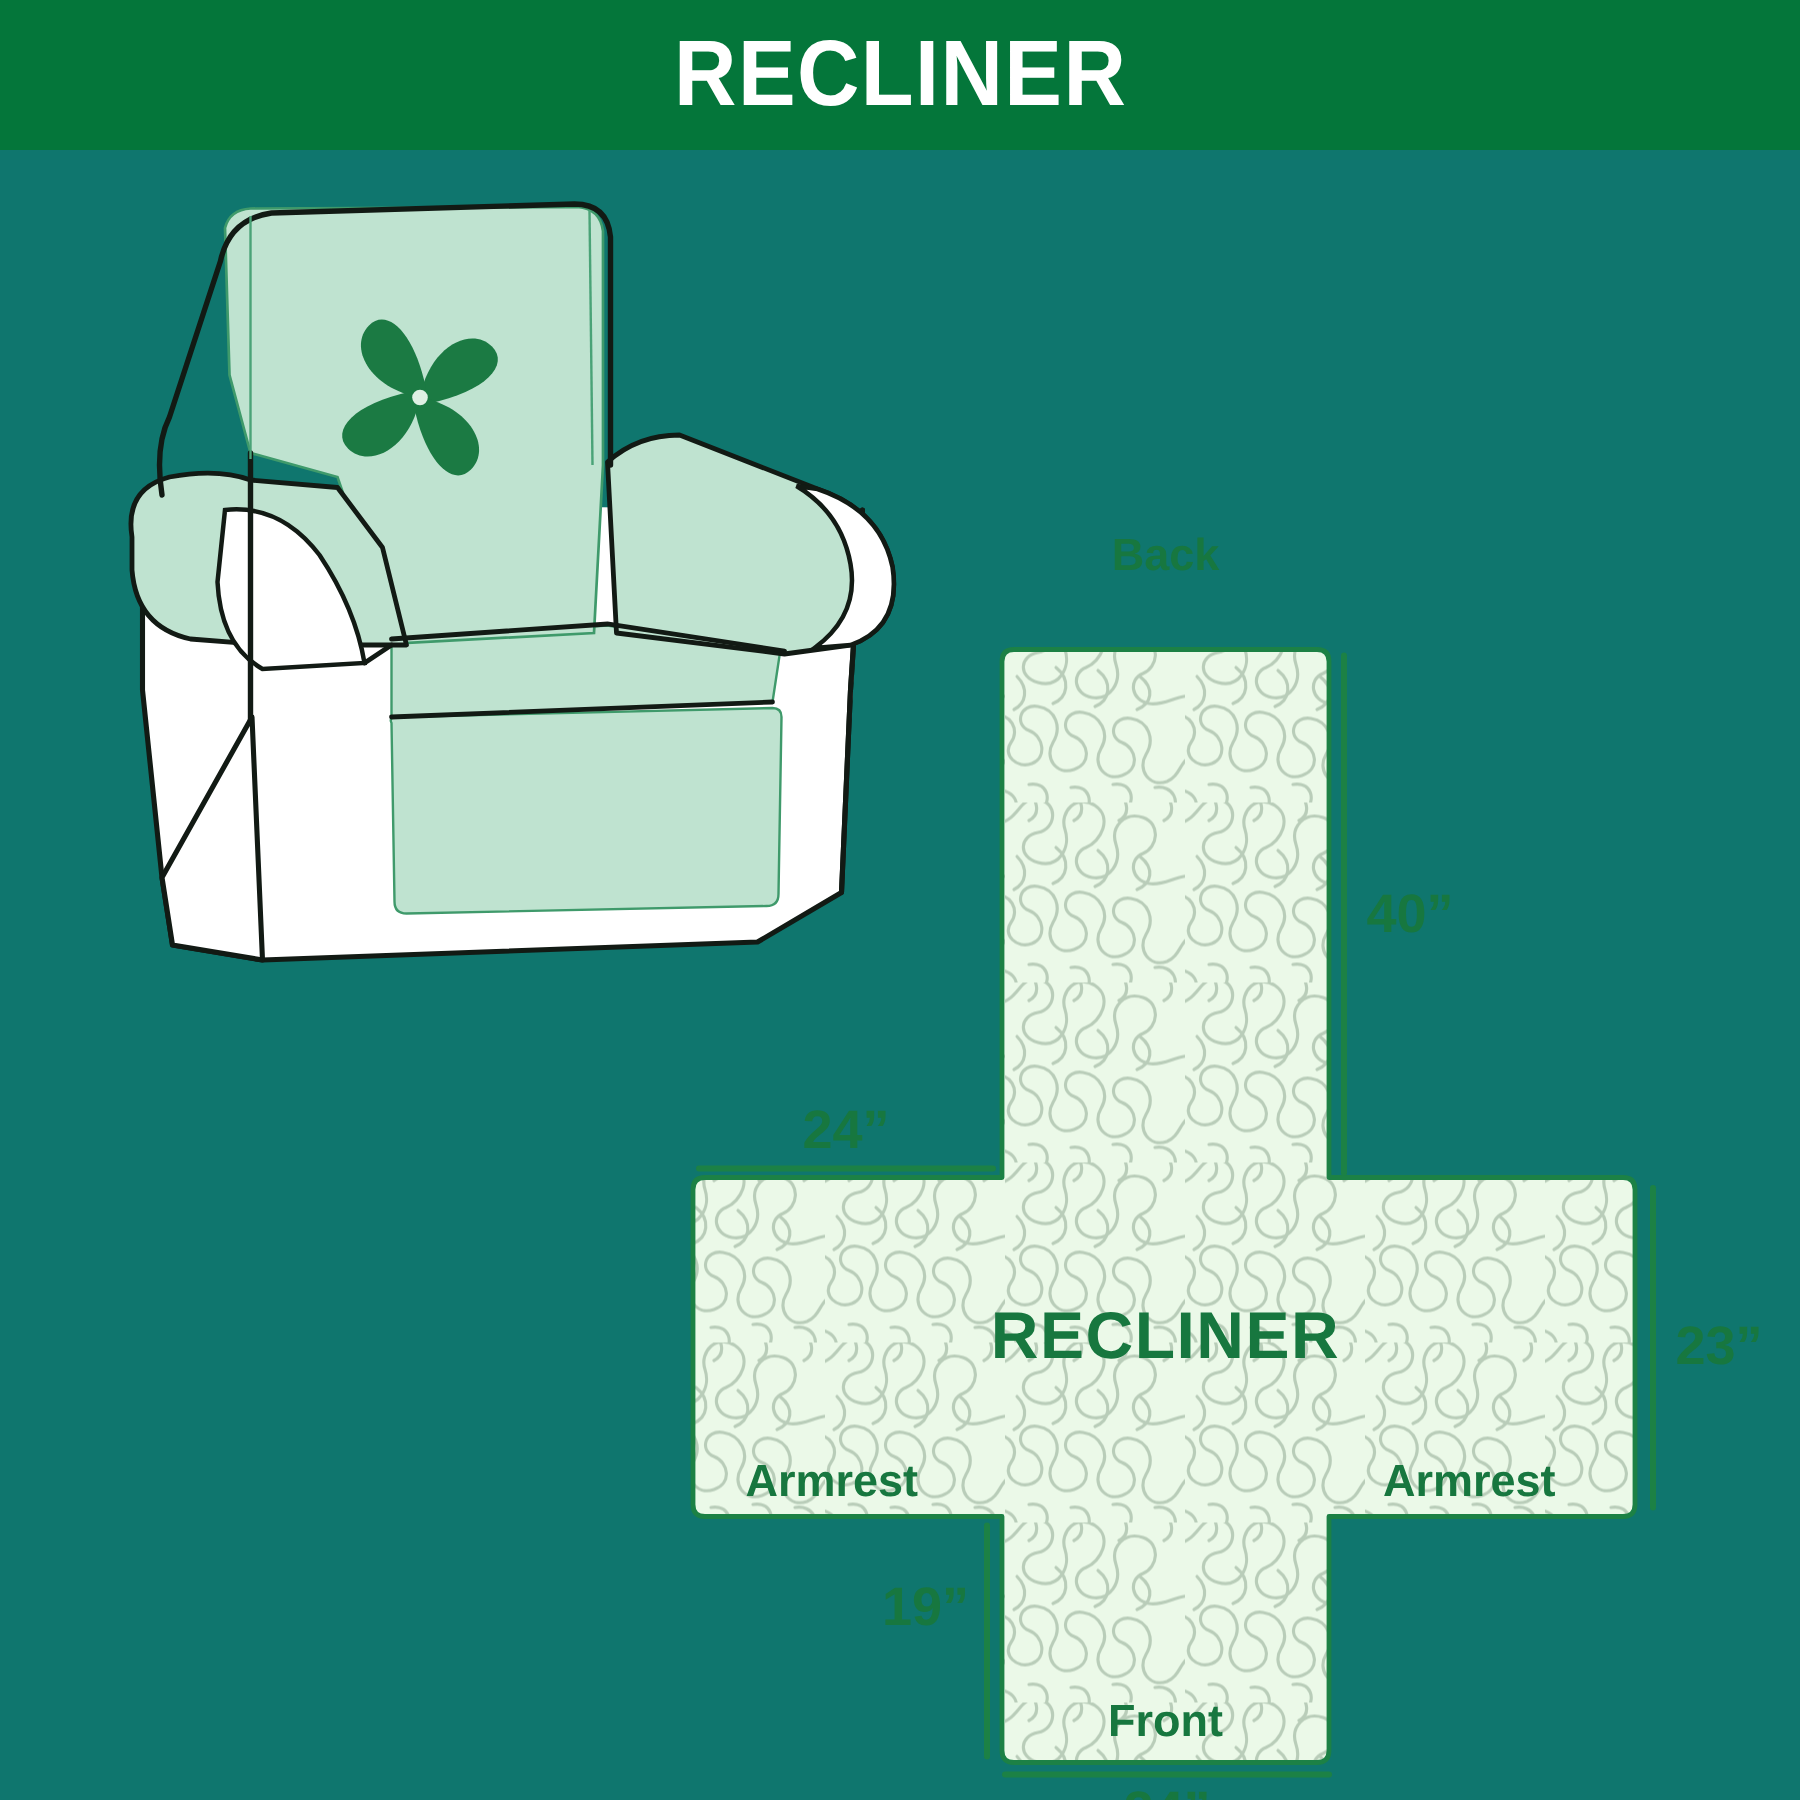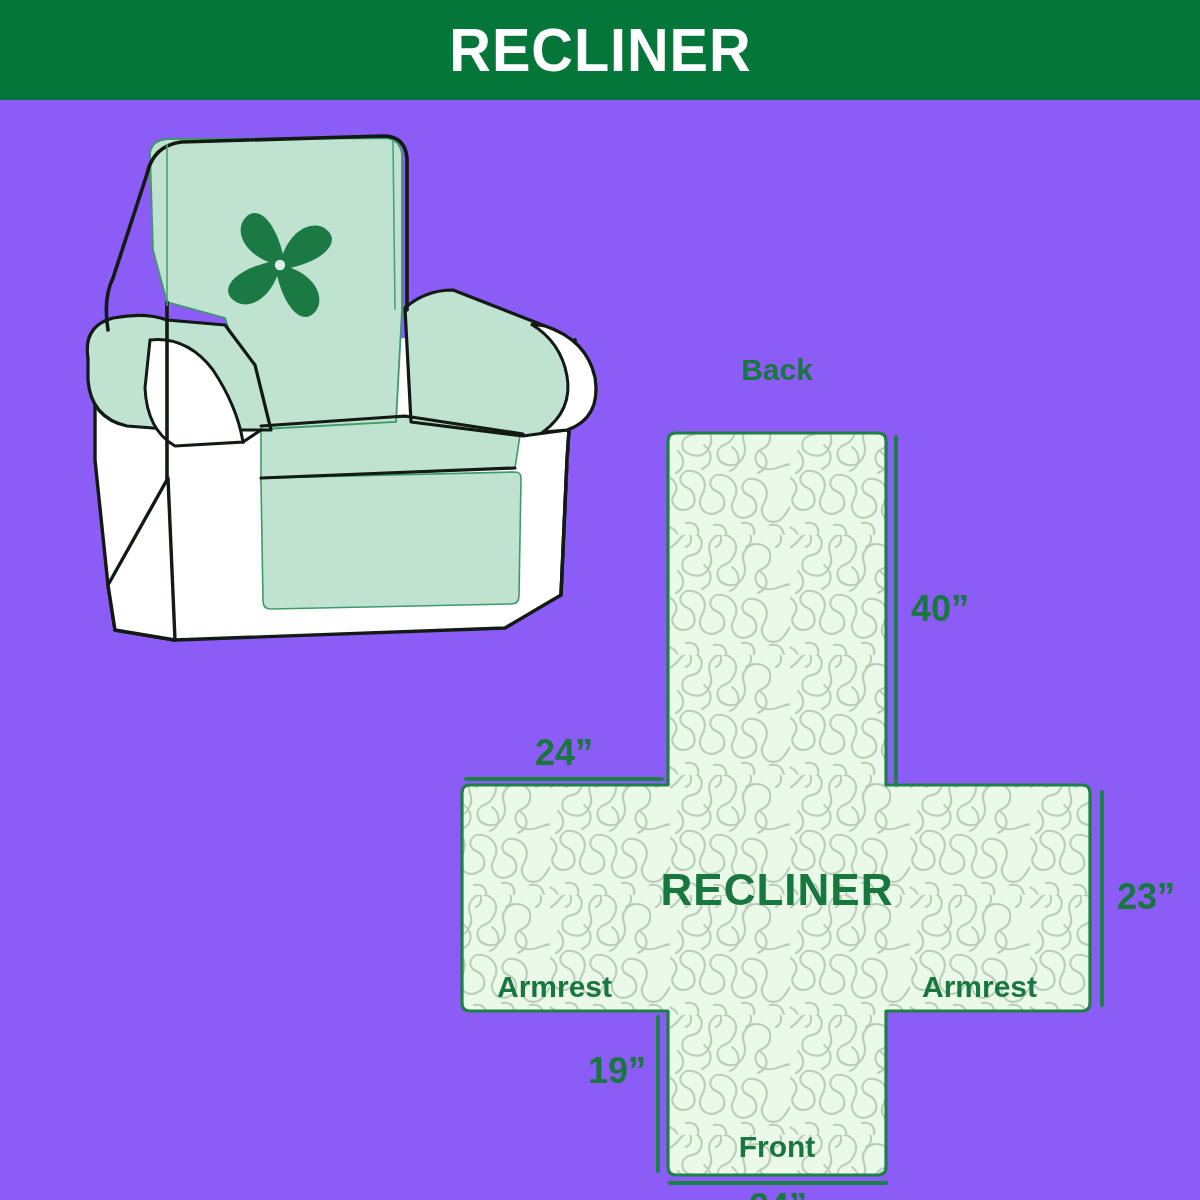--- a/index.html
+++ b/index.html
@@ -37,21 +37,21 @@
     transform: scaleX(0.93);
   }
 
   
   #diagram-stage {
     position: absolute;
     left: 0;
     top: 100px;
     width: 1200px;
     height: 1100px;
-    background: #8b5cf6;
+    background: #0f766e;
   }
   #chair-illustration {
     position: absolute;
     left: 75px;
     top: 30px;
     width: 570px;
     height: 530px;
   }
   #cover-layout-diagram {
     position: absolute;

